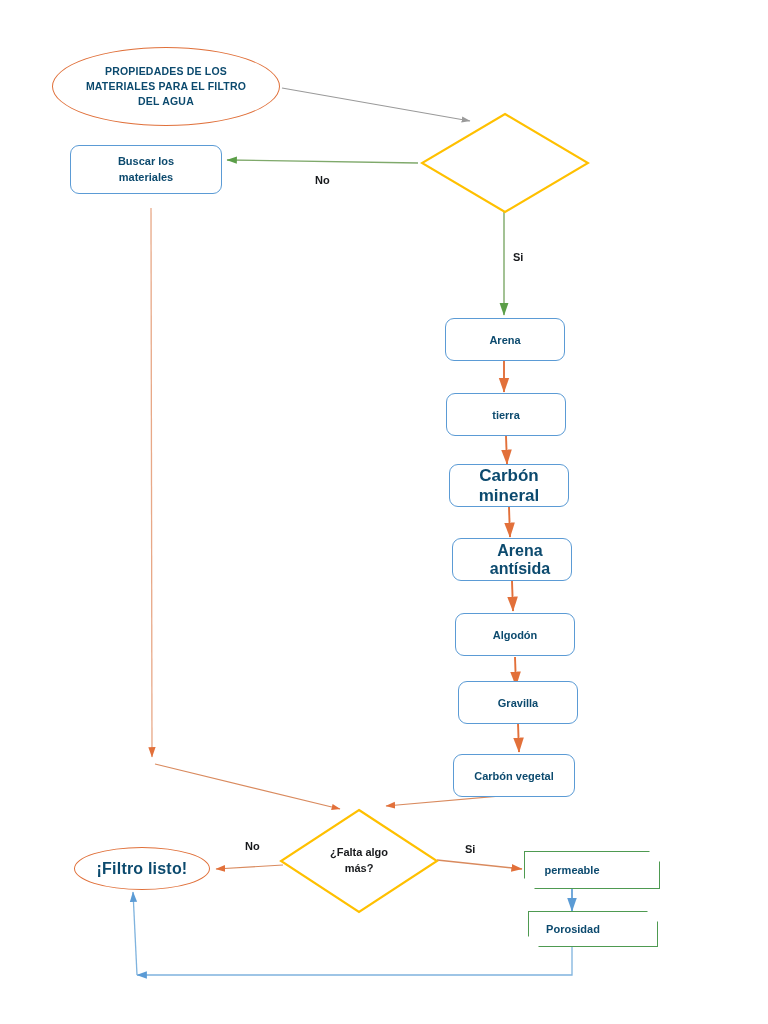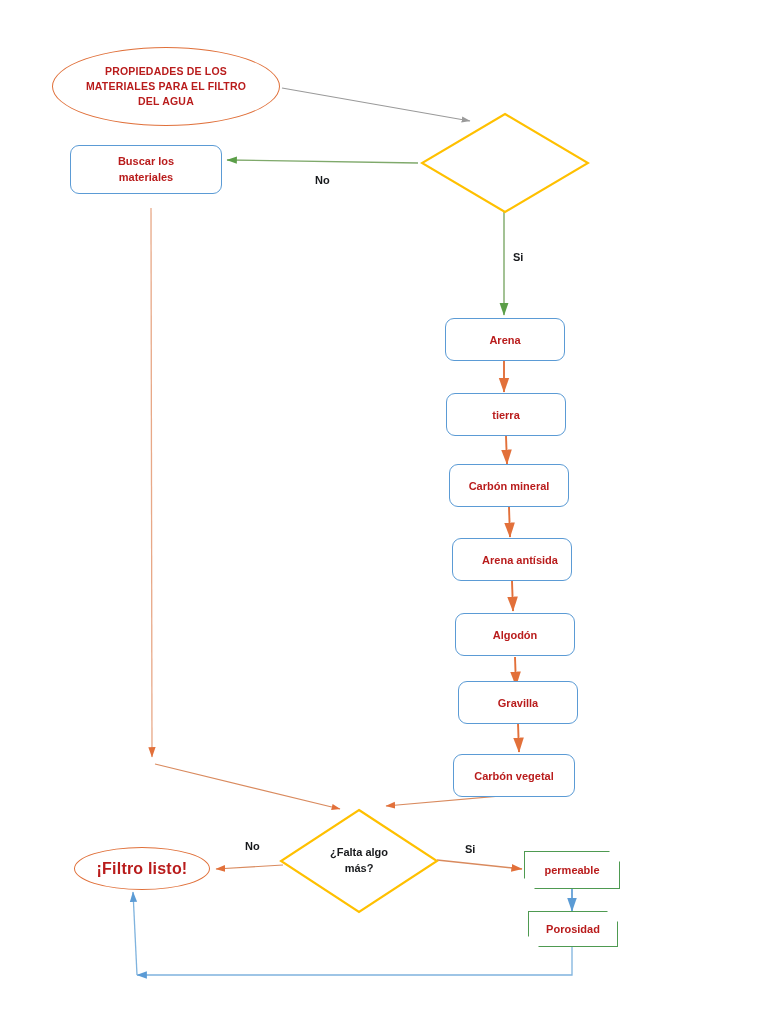--- a/index.html
+++ b/index.html
@@ -5,33 +5,33 @@
   html,body{margin:0;padding:0;background:#ffffff;}
   body{
     width:768px;height:1024px;
     font-family:"Liberation Sans","DejaVu Sans",sans-serif;
     position:relative;overflow:hidden;
   }
   #canvas{position:absolute;inset:0;width:768px;height:1024px;}
   svg.layer{position:absolute;left:0;top:0;width:768px;height:1024px;pointer-events:none;}
 
   .node{position:absolute;box-sizing:border-box;display:flex;align-items:center;
-        justify-content:center;text-align:center;color:#b91c1c;font-weight:bold;}
+        justify-content:center;text-align:center;color:#0c4a6e;font-weight:bold;}
 
   
   .ellipse{border:1.6px solid #E0703A;border-radius:50%;background:#fff;}
   .ellipse .lbl{line-height:1.45;letter-spacing:.2px;}
 
   
   .rbox{border:1.4px solid #5B9BD5;border-radius:9px;background:#fff;}
 
   
   .gbox{border:1.6px solid #4E9A51;background:#fff;
         clip-path:polygon(0 0, calc(100% - 11px) 0, 100% 11px, 100% 100%, 11px 100%, 0 calc(100% - 11px));}
-  .gbox-wrap{position:absolute;}
+  .gbox-wrap{position:absolute;padding-left:40px;}
   .gbox-wrap .gbox{position:absolute;inset:0;}
 
   
   .diamond{position:absolute;}
   .diamond .dlabel{position:absolute;inset:0;display:flex;align-items:center;
         justify-content:center;text-align:center;font-weight:bold;color:#17191c;line-height:1.45;}
 
   
   .elabel{position:absolute;font-weight:bold;color:#17191c;}
 </style>
@@ -101,25 +101,25 @@
 
   <div class="node rbox" style="left:445px;top:318px;width:120px;height:43px;">
     <div style="font-size:11px;">Arena</div>
   </div>
 
   <div class="node rbox" style="left:446px;top:393px;width:120px;height:43px;">
     <div style="font-size:11px;">tierra</div>
   </div>
 
   <div class="node rbox" style="left:449px;top:464px;width:120px;height:43px;">
-    <div style="font-size:11px;">Carbón mineral</div>
+    <div style="font-size:17px;">Carbón mineral</div>
   </div>
 
   <div class="node rbox" style="left:452px;top:538px;width:120px;height:43px;">
-    <div style="font-size:11px;margin-left:16px;">Arena antísida</div>
+    <div style="font-size:16px;margin-left:16px;">Arena antísida</div>
   </div>
 
   <div class="node rbox" style="left:458px;top:681px;width:120px;height:43px;">
     <div style="font-size:11px;">Gravilla</div>
   </div>
 
   <div class="node rbox" style="left:455px;top:613px;width:120px;height:43px;">
     <div style="font-size:11px;">Algodón</div>
   </div>
 

